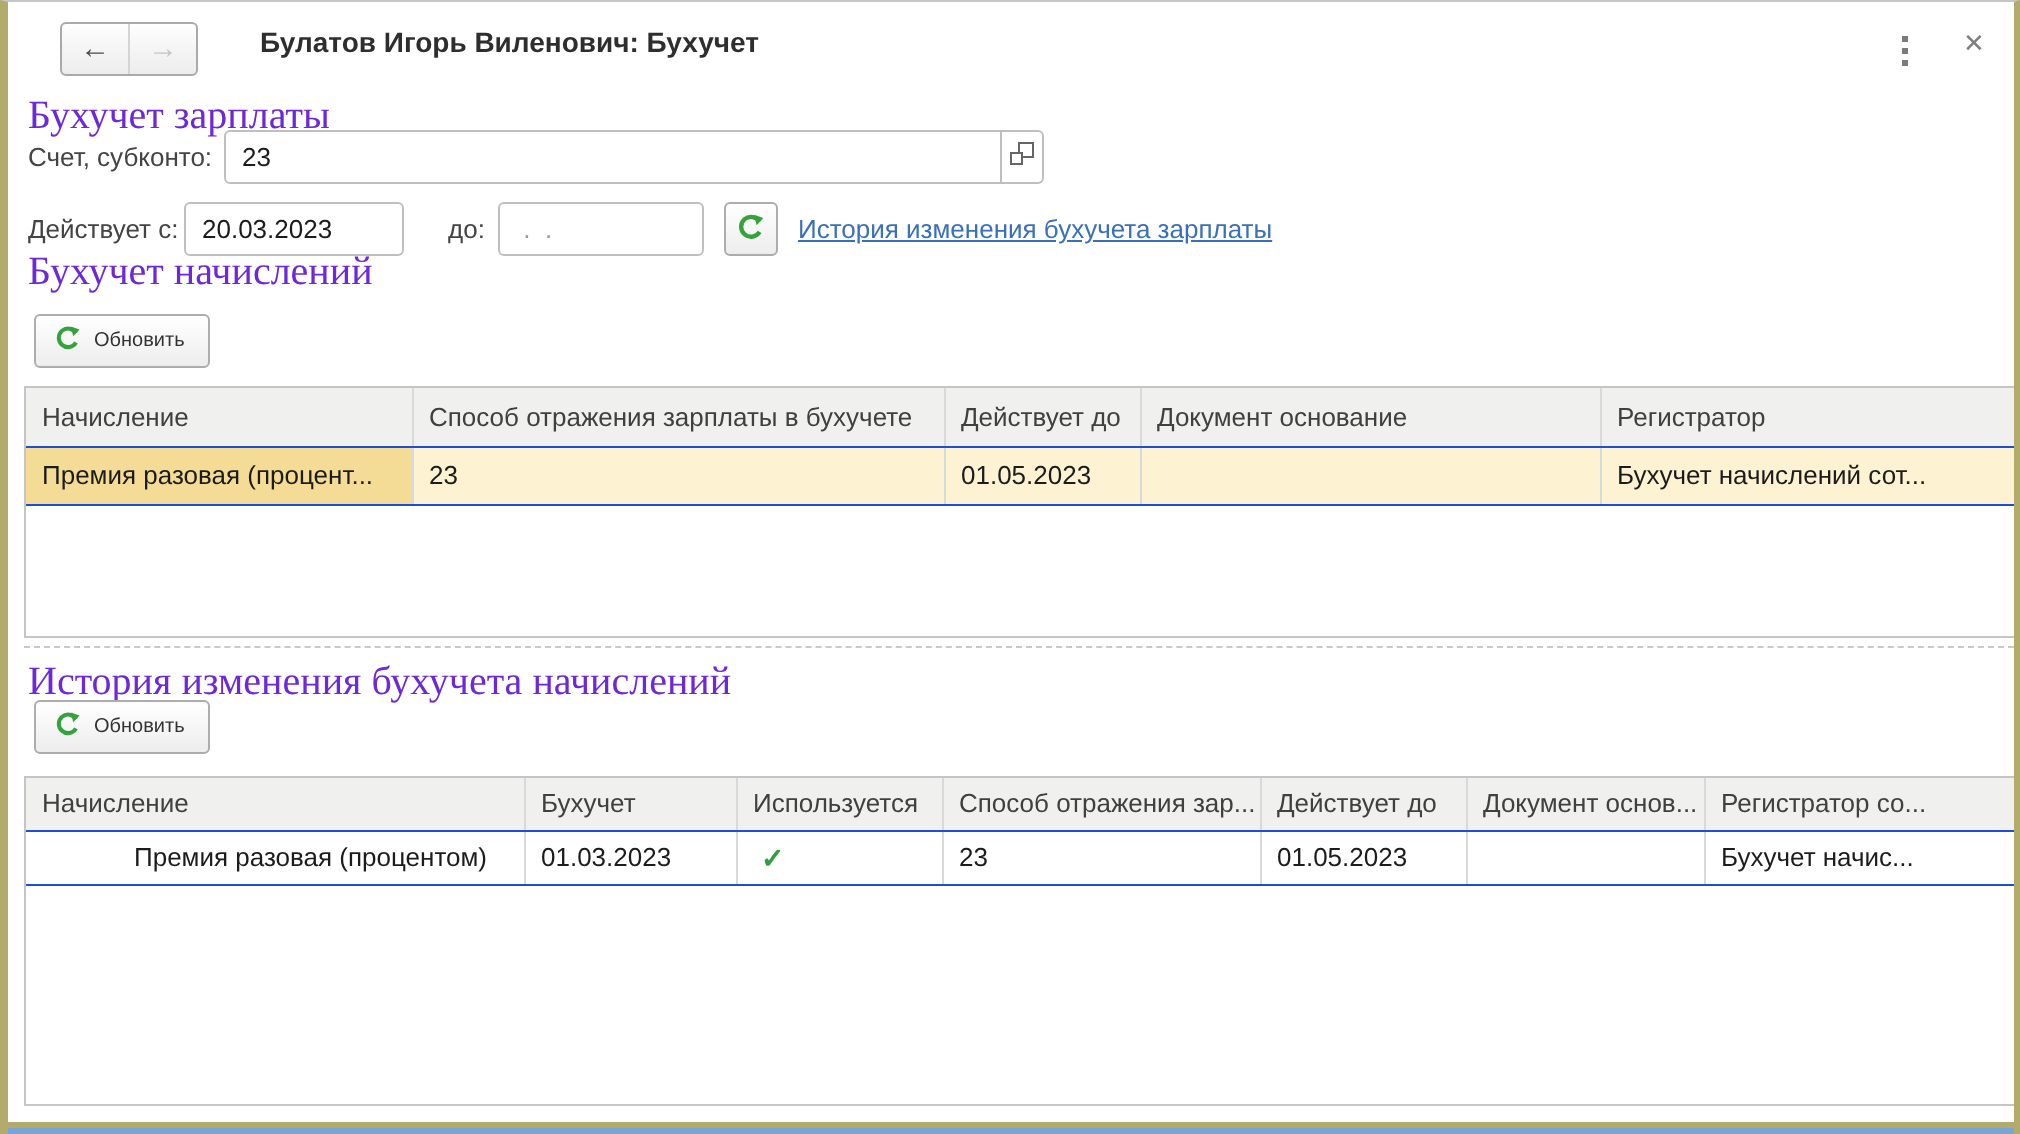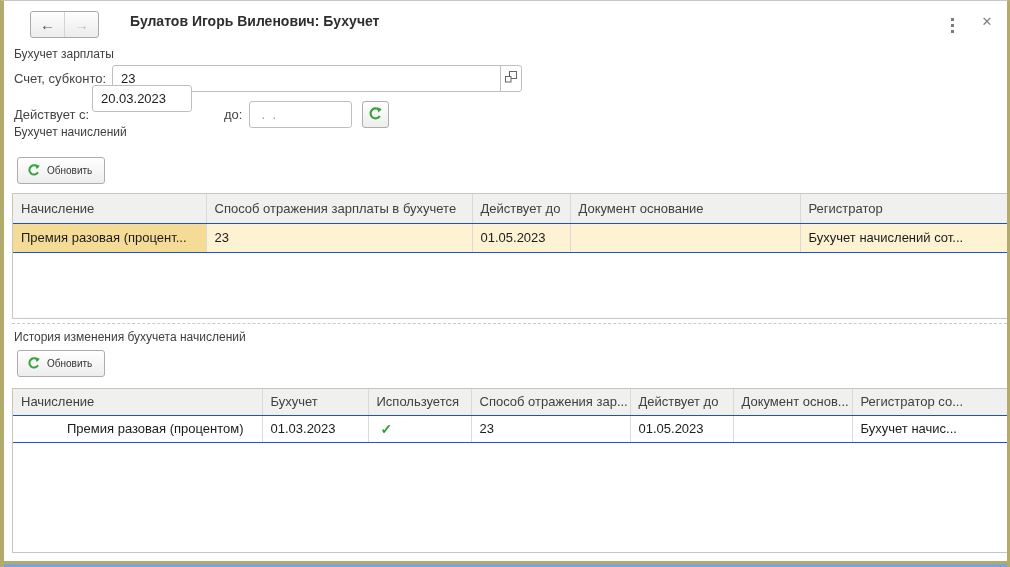--- a/index.html
+++ b/index.html
@@ -22,21 +22,21 @@
   }
   .navgroup .seg { flex:1; display:flex; align-items:center; justify-content:center; font-size:15px; font-weight:bold; cursor:default; }
   .navgroup .seg.back { color:#4d4d4d; border-right:1px solid #d4d4d4; }
   .navgroup .seg.fwd  { color:#c4c4c4; }
   .win-title { position:absolute; left:126px; top:12px; font-size:14px; font-weight:600; color:#2e2e2e; white-space:nowrap; }
   .more-dots { position:absolute; left:942px; top:13px; width:12px; height:22px; display:flex; flex-direction:column; align-items:center; justify-content:center; gap:3px; cursor:default; }
   .more-dots i { width:3px; height:3px; background:#7b7b7b; display:block; }
   .win-close { position:absolute; left:973px; top:11px; width:20px; height:20px; color:#7f7f7f; font-size:13px; text-align:center; line-height:20px; cursor:default; }
 
   
-  .sec-title { position:absolute; left:10px; font-size:12px; color:#404040; white-space:nowrap; }
+  .sec-title { position:absolute; left:10px; font-size:20px; color:#6d28d9; white-space:nowrap;font-family:Liberation Serif, serif; }
 
   
   .lbl { position:absolute; color:#444; white-space:nowrap; }
   .fld {
     position:absolute; height:27px; border:1px solid #bfbfbf; border-radius:3px; background:#fff;
     font-family:"Liberation Sans",sans-serif; font-size:13px; color:#1c1c1c; padding:0 0 0 8px; outline:none;
   }
   .fld.dim { color:#9a9a9a; }
   .sq-btn {
     position:absolute; height:27px; border:1px solid #bfbfbf; border-radius:0 3px 3px 0; background:#fff;
@@ -111,31 +111,32 @@
   <div class="sq-btn" style="left:496px; top:64px; width:22px;">
     <span>
       <svg width="12" height="12" viewBox="0 0 12 12">
           <rect x="4.5" y="0.5" width="7" height="7" fill="none" stroke="#666"></rect>
           <rect x="0.5" y="5.5" width="5.5" height="5.5" fill="#fff" stroke="#666"></rect>
         </svg>
     </span>
   </div>
 
   <div class="lbl" style="left:10px; top:106px;">Действует с:</div>
-  <input class="fld" style="left: 88px; top: 84px; width: 100px;" value="20.03.2023">
+  <input class="fld" style="left: 88px; top: 100px; width: 110px;" value="20.03.2023">
   <div class="lbl" style="left:220px; top:106px;">до:</div>
   <input class="fld dim" style="left: 245px; top: 100px; width: 103px;" value=" .  . ">
   <div class="refresh-btn" style="left:358px; top:100px;">
     <span>
       <svg width="15" height="15" viewBox="0 0 16 16">
           <path d="M12.6 10.6 A5.3 5.3 0 1 1 12.6 5.2" fill="none" stroke="#35a33a" stroke-width="2.3"></path>
           <path d="M9.6 1.4 L14.6 3.2 L11 7 Z" fill="#35a33a"></path>
         </svg>
     </span>
   </div>
+  <a class="hlink" style="left:395px; top:106px;">История изменения бухучета зарплаты</a>
 
   <div class="sec-title" style="top:124px;">Бухучет начислений</div>
   <button class="btn" style="left:13px; top:156px;">
     <span>
       <svg width="14" height="14" viewBox="0 0 16 16">
           <path d="M12.6 10.6 A5.3 5.3 0 1 1 12.6 5.2" fill="none" stroke="#35a33a" stroke-width="2.3"></path>
           <path d="M9.6 1.4 L14.6 3.2 L11 7 Z" fill="#35a33a"></path>
         </svg>
     </span>
     <span>Обновить</span>

